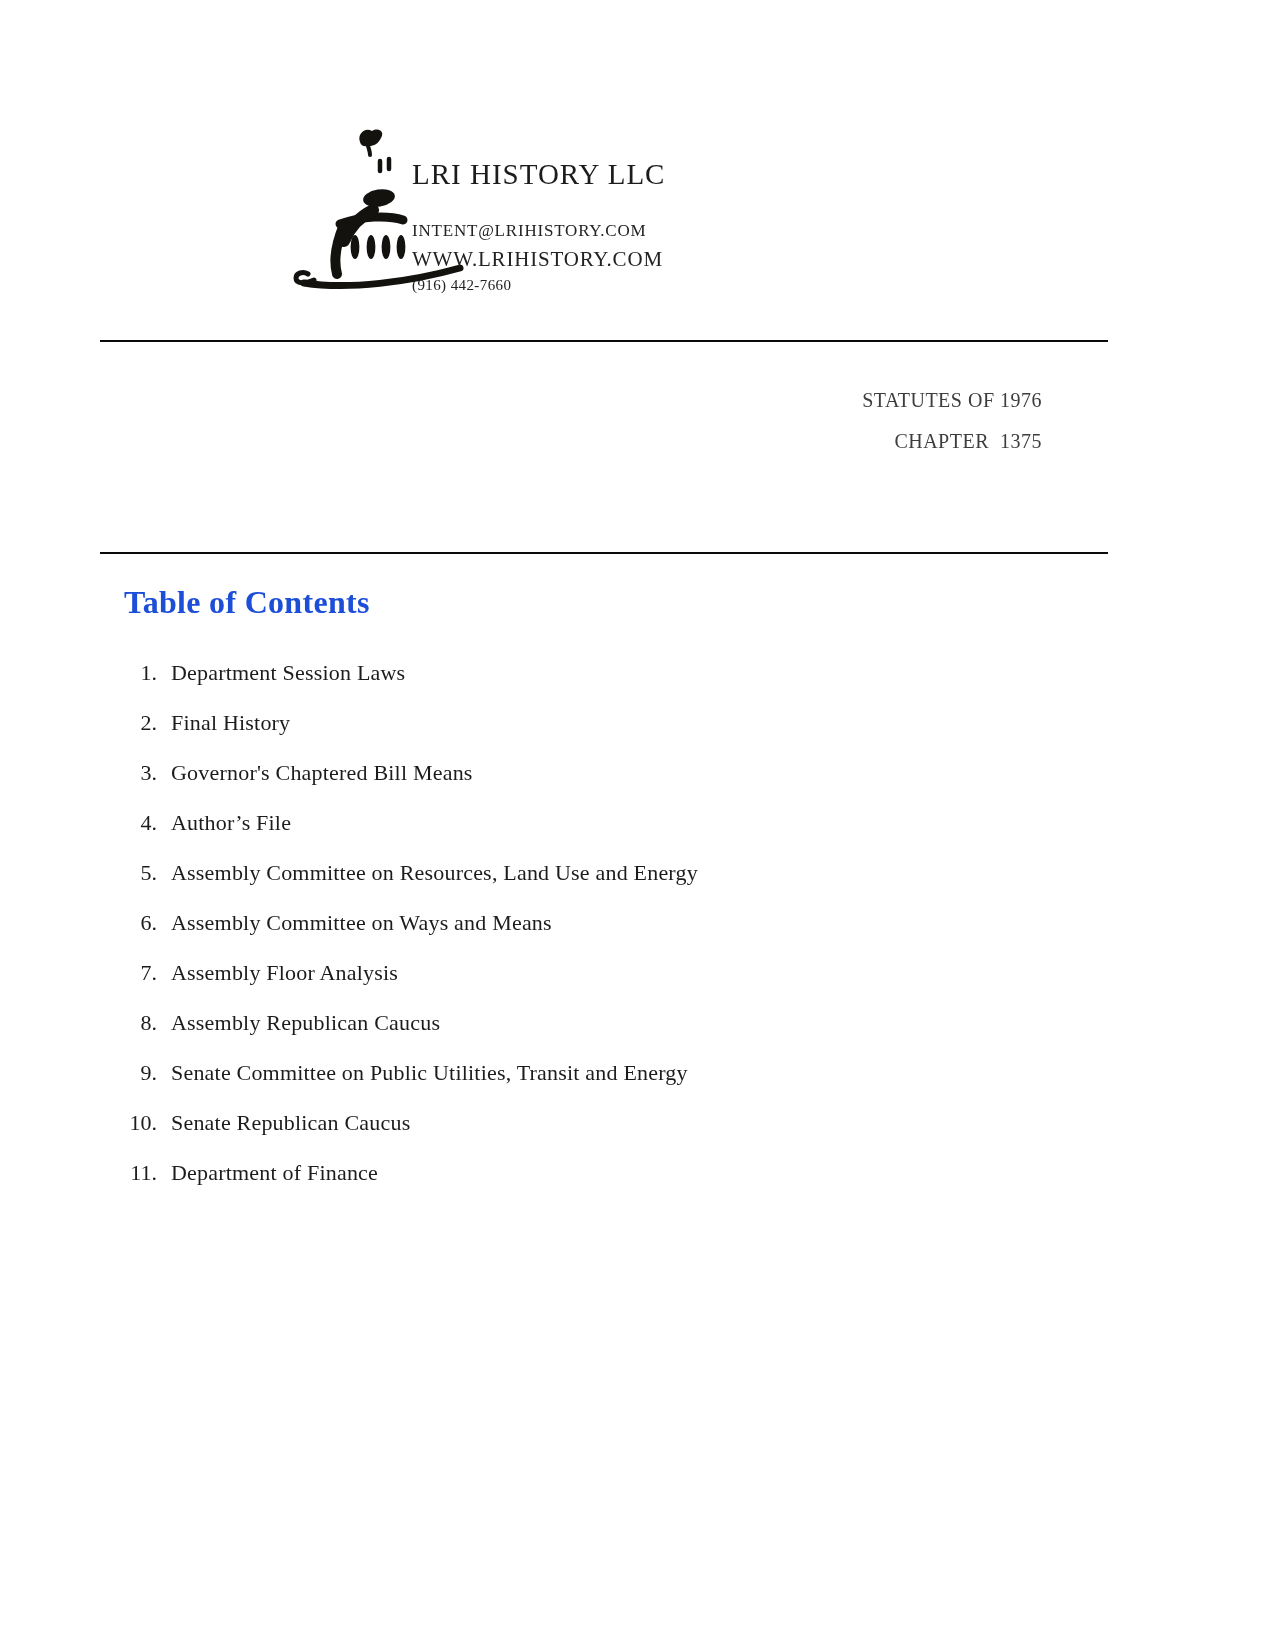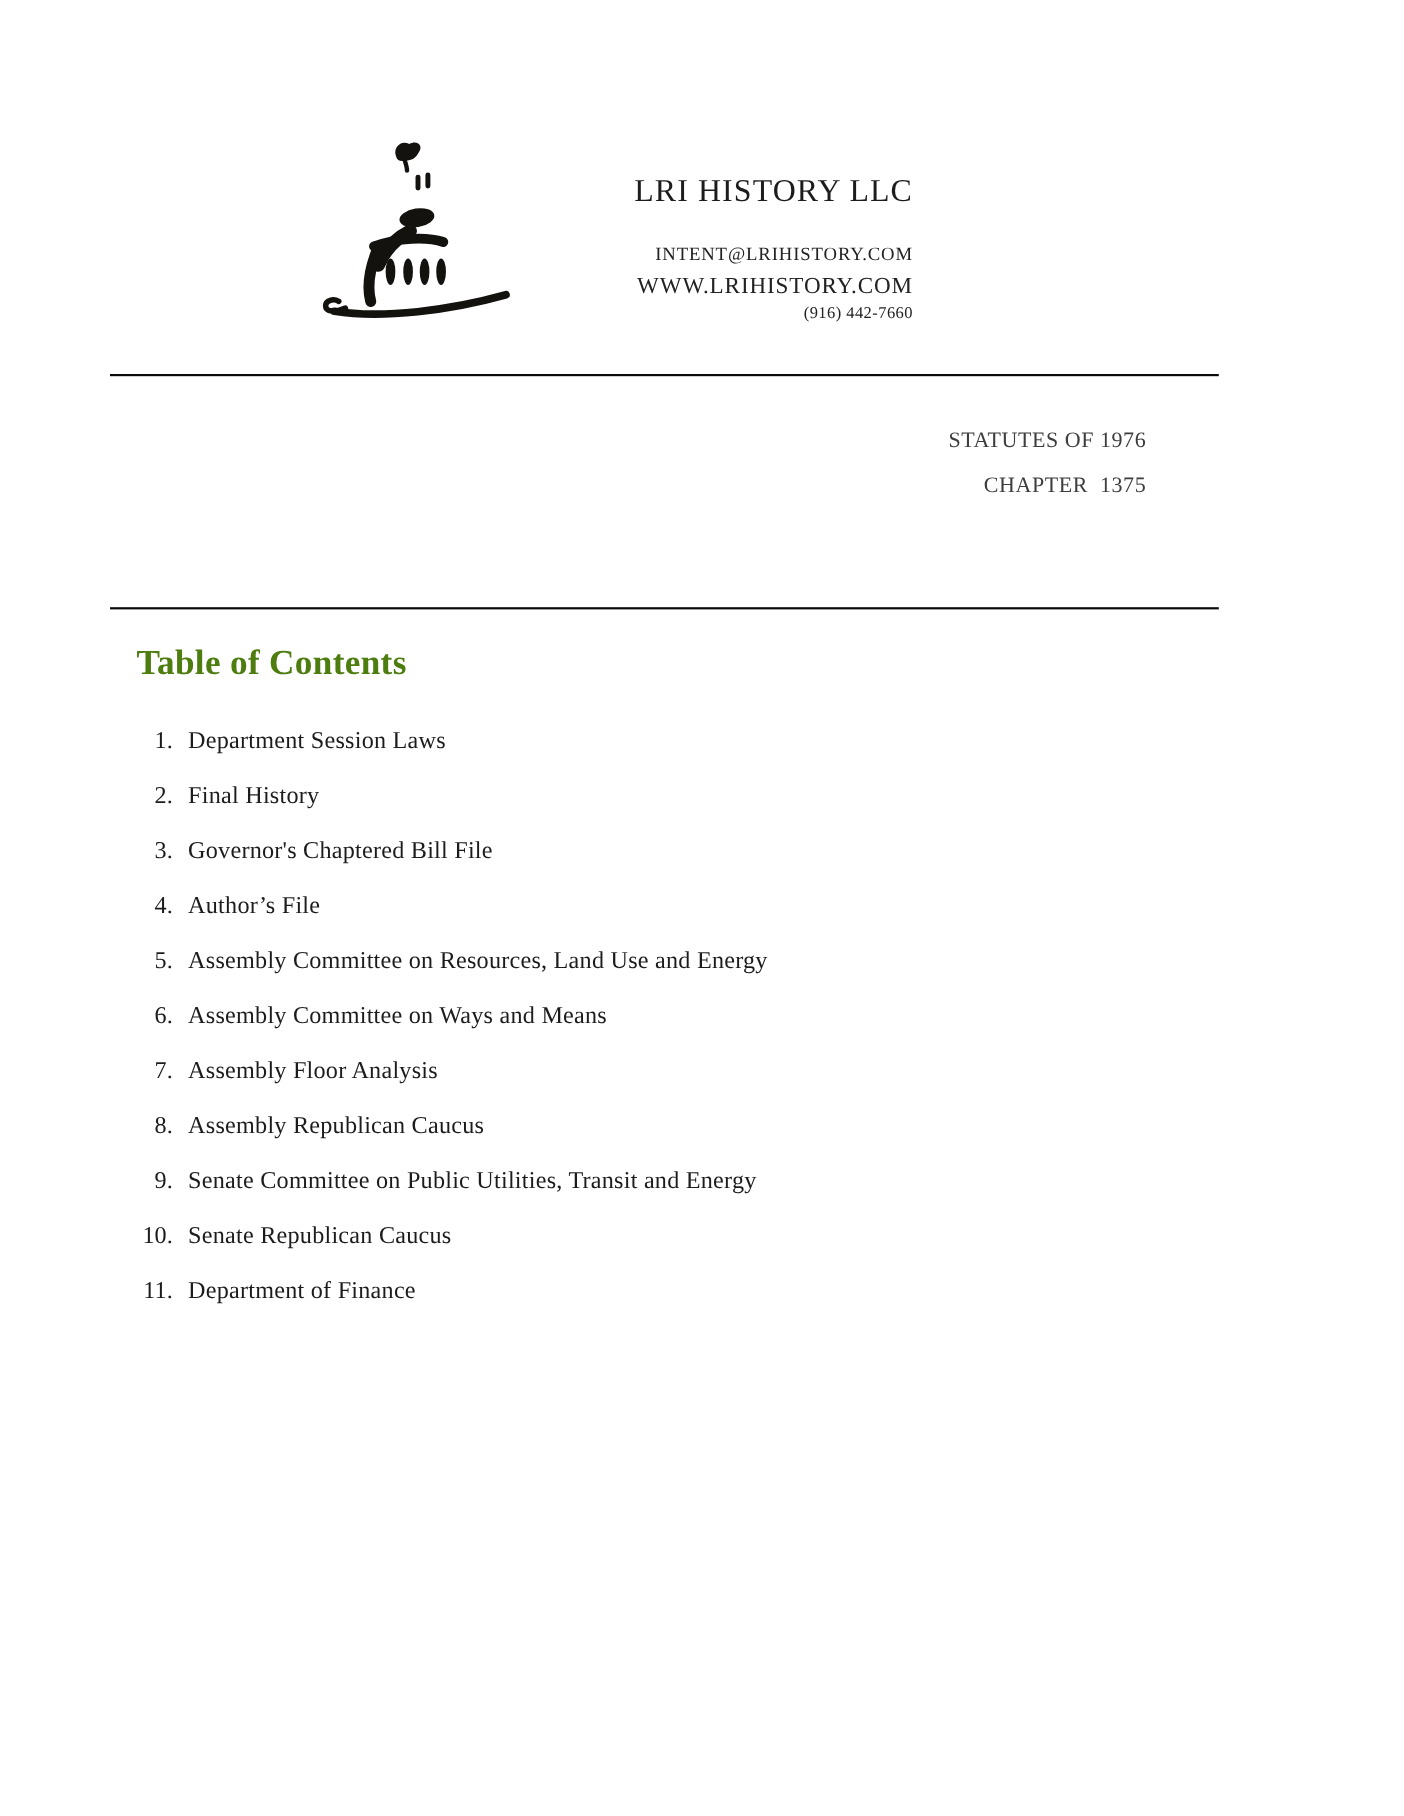--- a/index.html
+++ b/index.html
@@ -17,22 +17,22 @@
     background:var(--page-bg);
     overflow:hidden;
   }
 
   
   .logo{
     position:absolute;left:288px;top:120px;
     width:186px;height:176px;
   }
   .header-text{
-    position:absolute;left:430px;top:158px;width:400px;
-    text-align:right;
+    position:absolute;left:412px;top:158px;width:400px;
+    text-align:left;
   }
   .company-name{
     font-size:29px;line-height:32px;
     letter-spacing:1px;
     color:#1c1c1c;
   }
   .company-email{
     margin-top:31px;
     font-size:17px;line-height:20px;letter-spacing:0.8px;
     color:#222222;
@@ -65,21 +65,21 @@
     font-size:20px;line-height:41px;font-weight:normal;
     letter-spacing:0.5px;
     color:var(--title-text);
     white-space:pre; 
   }
 
   
   .toc-heading{
     position:absolute;left:124px;top:584px;
     font-size:32px;line-height:36px;font-weight:bold;
-    color:#4d7c0f;
+    color:#1d4ed8;
     letter-spacing:0.3px;
     text-align:right;
   }
   .toc-list{
     position:absolute;left:100px;top:648px;width:1000px;
     list-style:none;
   }
   .toc-item{
     display:flex;
     height:50px;
@@ -151,21 +151,21 @@
     <li class="toc-item">
       <span class="toc-num">1.</span>
       <span class="toc-label">Department Session Laws</span>
     </li>
     <li class="toc-item">
       <span class="toc-num">2.</span>
       <span class="toc-label">Final History</span>
     </li>
     <li class="toc-item">
       <span class="toc-num">3.</span>
-      <span class="toc-label">Governor's Chaptered Bill File</span>
+      <span class="toc-label">Governor's Chaptered Bill Means</span>
     </li>
     <li class="toc-item">
       <span class="toc-num">4.</span>
       <span class="toc-label">Author’s File</span>
     </li>
     <li class="toc-item">
       <span class="toc-num">5.</span>
       <span class="toc-label">Assembly Committee on Resources, Land Use and Energy</span>
     </li>
     <li class="toc-item">

